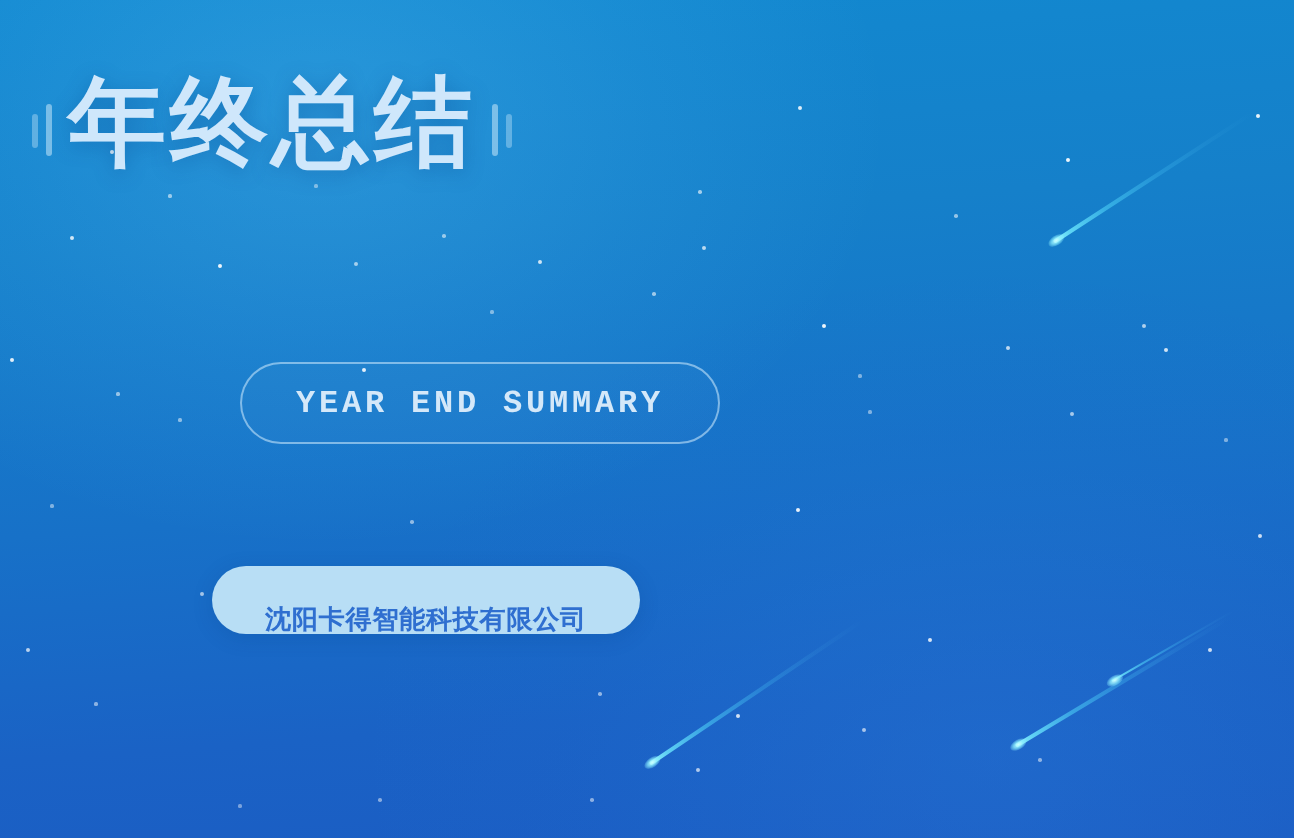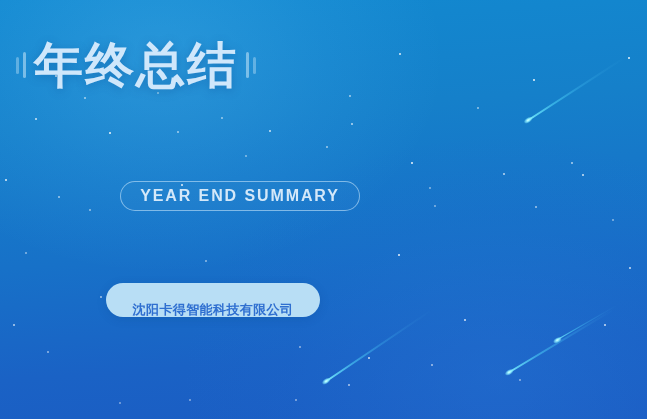--- a/index.html
+++ b/index.html
@@ -6,21 +6,21 @@
   html, body {
     margin: 0;
     padding: 0;
     background: #0f0f12;
   }
   #slide {
     position: relative;
     width: 647px;
     height: 419px;
     overflow: hidden;
-    font-family: Liberation Sans, sans-serif;
+    font-family: Liberation Mono, monospace;
     background: linear-gradient(176deg, #1289d0 0%, #1580ca 28%, #1771c8 58%, #1a62c5 82%, #1b5cc3 100%);
   }
 
   
   #glow-tl {
     position: absolute;
     left: -120px;
     top: -150px;
     width: 560px;
     height: 420px;
@@ -107,21 +107,21 @@
     white-space: nowrap;
     text-shadow: 0 2px 10px rgba(10,70,140,0.35);
   }
 
   
   #summary-pill {
     position: absolute;
     left: 120px;
     top: 181px;
     width: 240px;
-    height: 30px;
+    height: 41px;
     box-sizing: border-box;
     border: 1.5px solid rgba(190,225,248,0.62);
     border-radius: 21px;
     display: flex;
     align-items: center;
     justify-content: center;
     background: rgba(255,255,255,0.02);
   }
   #summary-pill-label {
     font-size: 16px;

